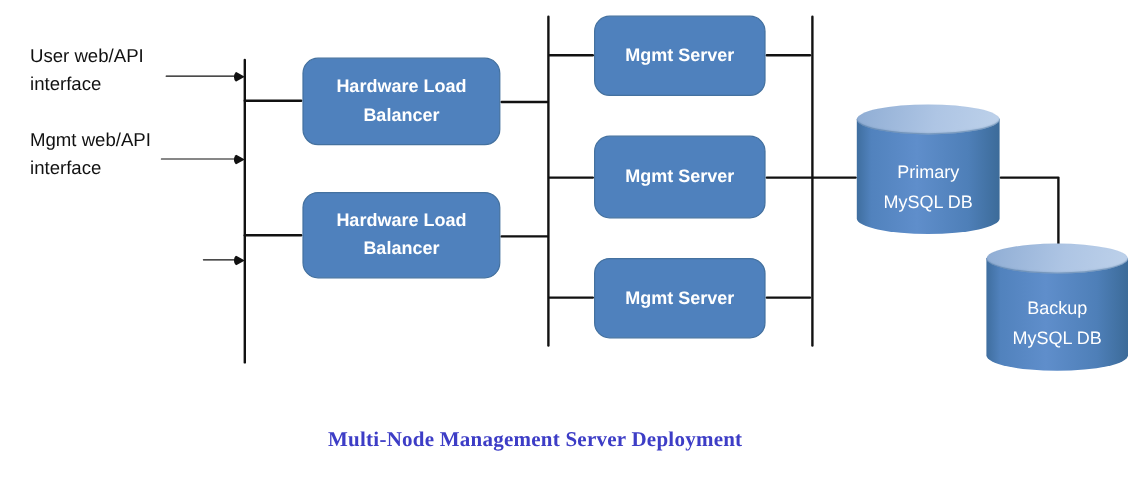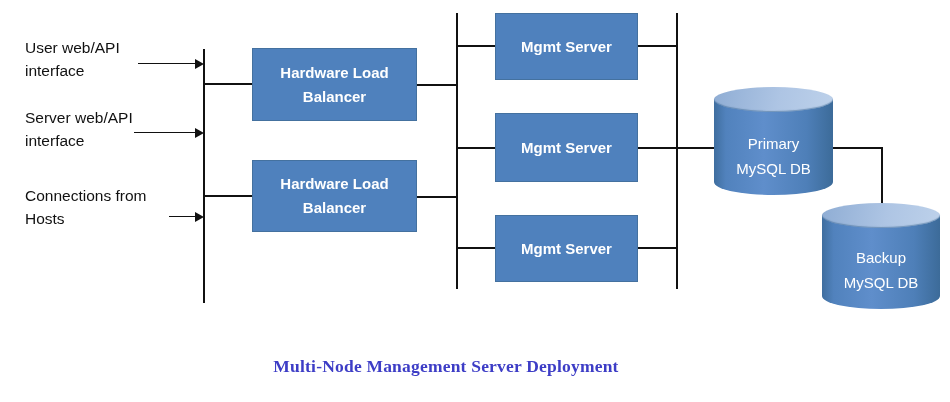--- a/index.html
+++ b/index.html
@@ -5,21 +5,21 @@
   :root {
     --node-fill: #4f81bd;
     --node-border: #44719f;
     --node-text: #ffffff;
     --cyl-top-a: #8fadd4;
     --cyl-top-b: #aec5e4;
     --line: #111111;
     --title: #3d3dc6;
     --label-text: #111111;
   }
-  * { box-sizing: border-box; margin: 0; padding: 0; }
+  * { box-sizing: border-box; margin: 0; padding: 0; border-radius: 13px; }
   html, body { background: #ffffff; }
   body { font-family: "Liberation Sans", "DejaVu Sans", sans-serif; }
 
   .canvas {
     position: relative;
     width: 950px;
     height: 402px;
     background: #ffffff;
     overflow: hidden;
   }
@@ -104,22 +104,21 @@
     letter-spacing: 0.2px;
     font-family: Liberation Serif, serif;
   }
 </style>
 </head>
 <body>
 
 <div class="canvas">
 
   <div class="io-label" style="left:25px; top:36px; width:130px;">User web/API interface</div>
-  <div class="io-label" style="left:25px; top:106px; width:130px;">Server web/API interface</div>
-  <div class="io-label" style="left:25px; top:184px; width:145px;">Connections from Hosts</div>
+  <div class="io-label" style="left:25px; top:106px; width:130px;">Mgmt web/API interface</div>
 
   <div class="arrow" style="left:138px; top:58px; width:66px;">
     <div class="shaft"></div>
     <div class="head"></div>
   </div>
   <div class="arrow" style="left:134px; top:127px; width:70px;">
     <div class="shaft"></div>
     <div class="head"></div>
   </div>
   <div class="arrow" style="left:169px; top:211px; width:35px;">

